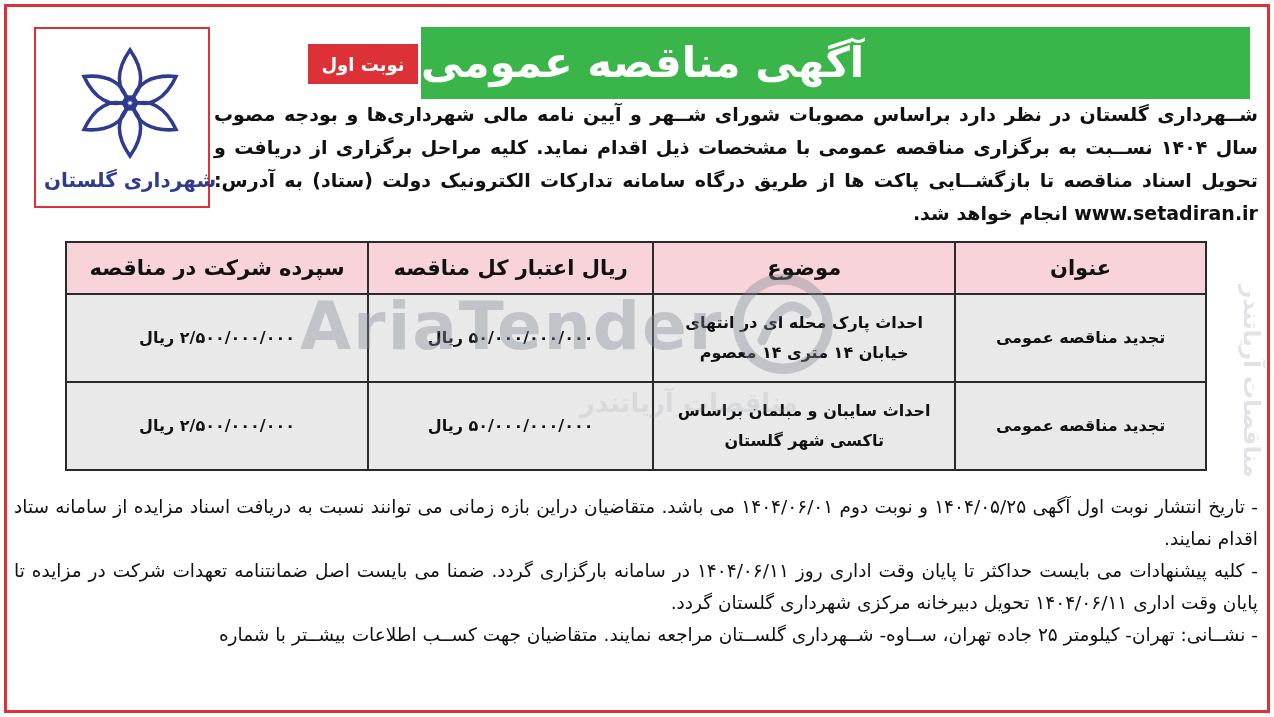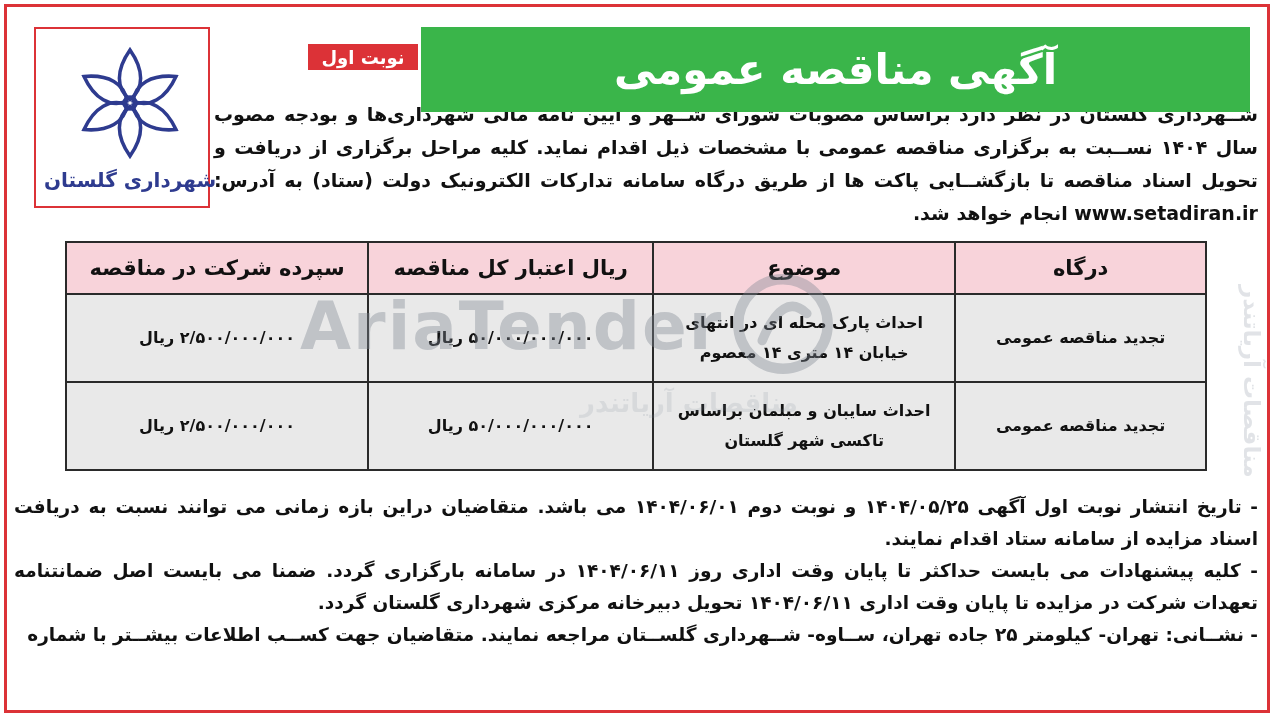--- a/index.html
+++ b/index.html
@@ -27,28 +27,28 @@
   
   .logo-box{
     position:absolute;left:34px;top:27px;width:176px;height:181px;
     border:2px solid var(--red);background:#fff;
     display:flex;flex-direction:column;align-items:center;justify-content:center;gap:2px;
     z-index:2;
     padding-left:16px;
   }
   .logo-caption{color:var(--blue);font-weight:bold;font-size:20px;white-space:nowrap;}
   .issue-badge{
-    position:absolute;left:308px;top:44px;width:110px;height:26px;
+    position:absolute;left:308px;top:44px;width:110px;height:40px;
     background:var(--red);color:#fff;font-weight:bold;font-size:18px;
     display:flex;align-items:center;justify-content:center;z-index:2;
   }
   .banner{
-    position:absolute;left:421px;top:27px;right:24px;height:85px;
+    position:absolute;left:421px;top:27px;right:24px;height:72px;
     background:var(--green);
-    display:flex;align-items:center;justify-content:center;z-index:2;
+    display:flex;align-items:center;justify-content:flex-end;z-index:2;
   }
   .banner-title{color:#fff;font-weight:bold;font-size:42px;line-height:1;}
 
   
   .content{position:absolute;left:14px;right:16px;top:98px;z-index:1;}
   .logo-spacer{float:left;width:200px;height:110px;}
   .intro{
     font-size:19px;font-weight:bold;line-height:33px;
     text-align:justify;
   }
@@ -62,21 +62,21 @@
   .tender-table th,.tender-table td{
     border:2px solid #2a2a2a;
     text-align:center;vertical-align:middle;
     font-weight:bold;padding:13px 10px;
   }
   .tender-table thead th{background:var(--pink);height:40px;font-size:21px;}
   .tender-table tbody td{background:var(--rowgray);height:84px;font-size:16px;line-height:30px;}
 
   .notes{margin-top:20px;}
   .notes p{
-    font-size:18.5px;font-weight:bold;line-height:32px;
+    font-size:18.5px;font-weight:normal;line-height:32px;
     text-align:justify;
   }
 
   
   .watermark{
     position:absolute;left:300px;top:272px;z-index:5;
     display:flex;align-items:center;gap:8px;
     opacity:0.38;pointer-events:none;
   }
   .wm-latin{font-size:66px;font-weight:bold;color:var(--wm);letter-spacing:2px;font-family:"DejaVu Sans", sans-serif;}
@@ -127,21 +127,21 @@
 
     <table class="tender-table">
       <colgroup>
         <col style="width:22%">
           <col style="width:26.5%">
           <col style="width:25%">
           <col style="width:26.5%">
       </colgroup>
       <thead>
         <tr>
-          <th>درگاه</th>
+          <th>عنوان</th>
           <th>موضوع</th>
           <th>ریال اعتبار کل مناقصه</th>
           <th>سپرده شرکت در مناقصه</th>
         </tr>
       </thead>
       <tbody>
         <tr>
           <td>تجدید مناقصه عمومی</td>
           <td>احداث پارک محله ای در انتهای خیابان ۱۴ متری ۱۴ معصوم</td>
           <td>۵۰/۰۰۰/۰۰۰/۰۰۰ ریال</td>

